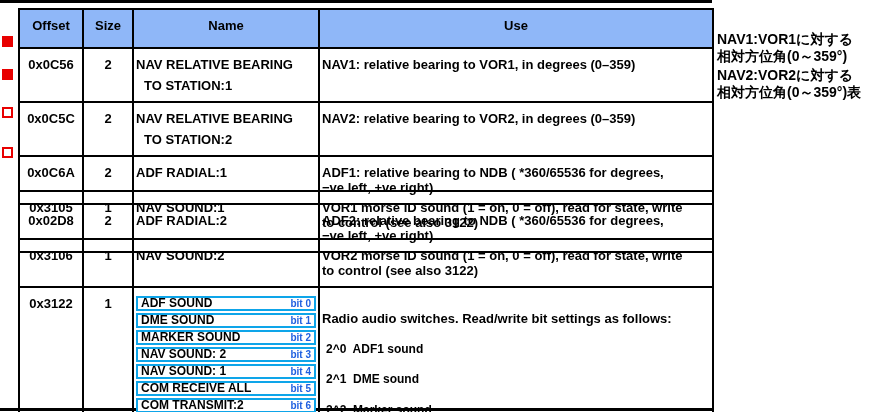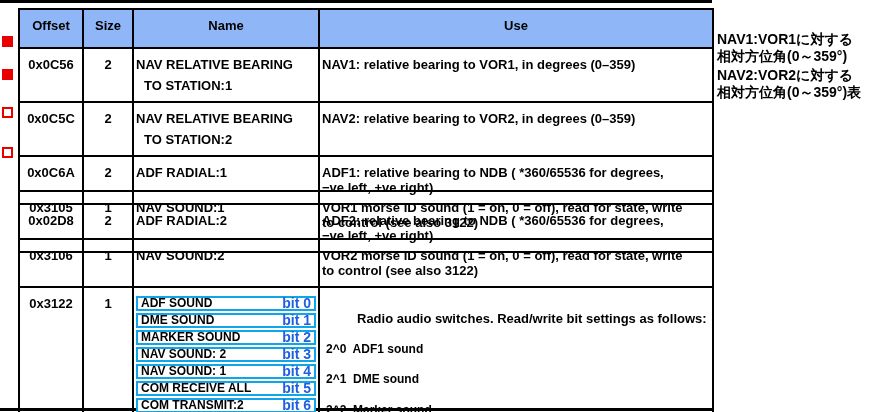--- a/index.html
+++ b/index.html
@@ -37,24 +37,24 @@
   td.name{padding-left:4px;}
   td.use{padding-left:4px;white-space:pre-line;}
   .name-l2{padding-left:8px;margin-top:6px;}
 
   td.bitcell{padding:2px 0 0 0;}
   .bit-row{
     box-sizing:border-box;height:15px;border:2px solid #0ea5e9;margin:0 0 2px 0;
     font-size:12px;line-height:11px;padding:0 3px;
     display:flex;justify-content:space-between;align-items:center;background:#fff;
   }
-  .bit-index{color:#2060e0;font-size:14px;}
+  .bit-index{color:#2060e0;font-size:10px;}
 
   td.use3122{position:relative;}
-  .use-title{font-size:13px;line-height:15.5px;margin-left:35px;}
+  .use-title{font-size:13px;line-height:15.5px;}
   .use-line{font-size:12px;line-height:15.5px;white-space:pre;padding-left:4px;}
 
   .annotation{position:absolute;left:717px;font-size:14px;line-height:17px;white-space:nowrap;}
   .ann1{top:31px;}
   .ann2{top:67px;}
 </style>
 </head>
 <body>
 
 <div class="hrule top"></div>

